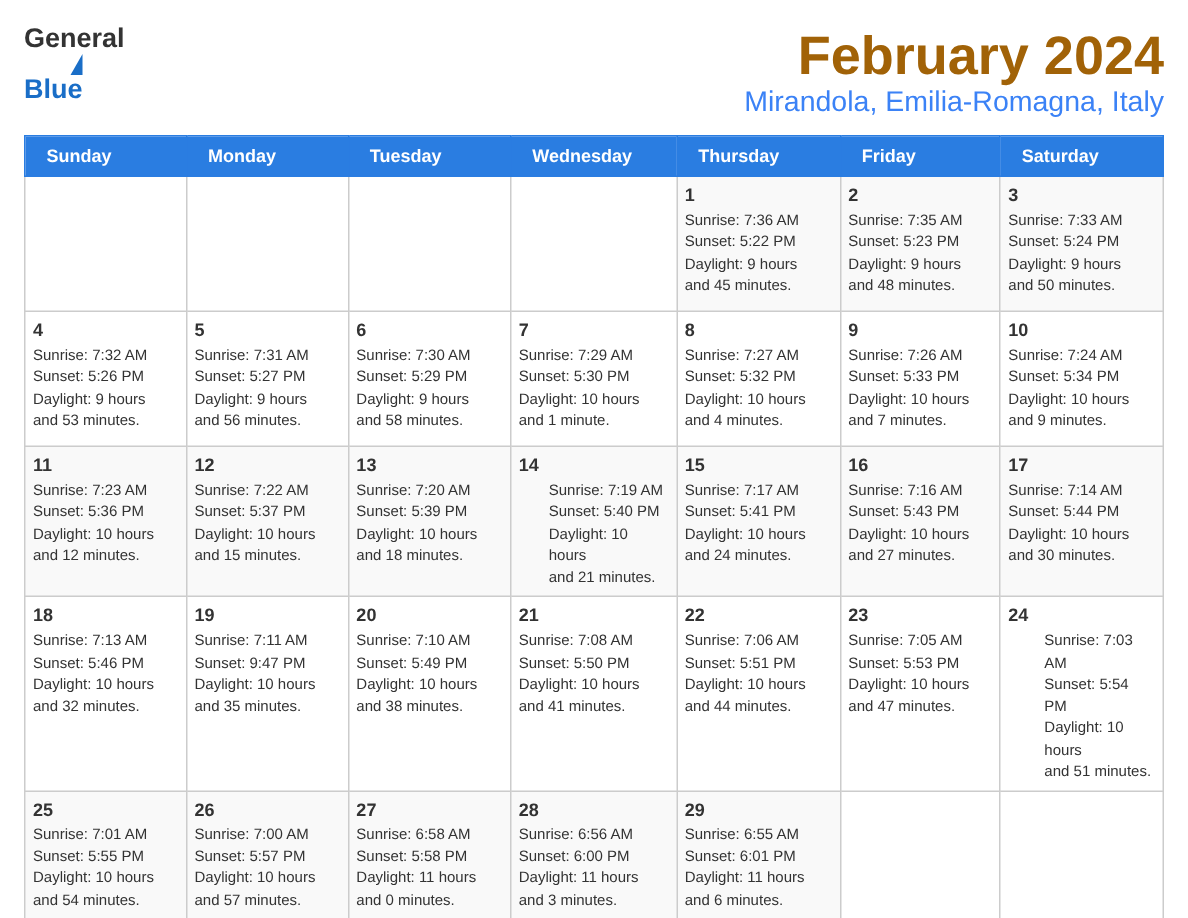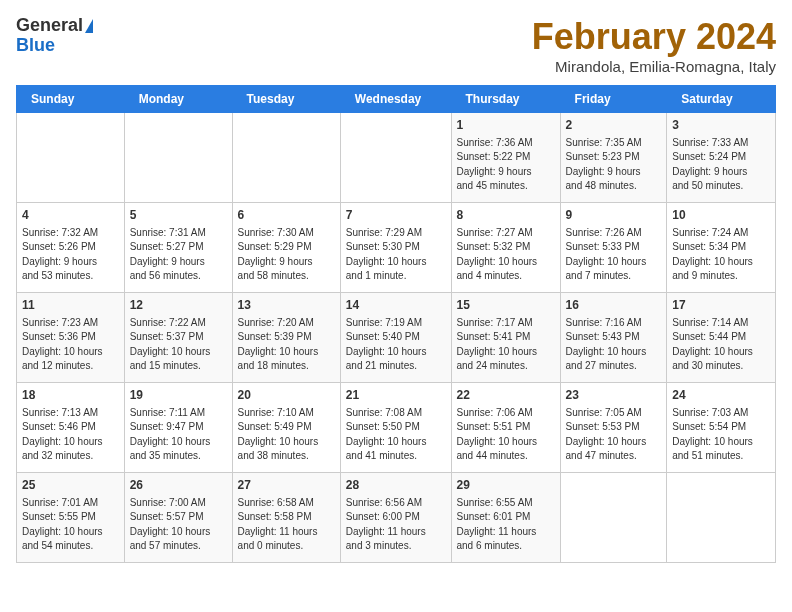--- a/index.html
+++ b/index.html
@@ -38,22 +38,22 @@
     }
     .title-section {
       text-align: right;
     }
     .calendar-title {
       font-size: 36px;
       font-weight: bold;
       color: #a16207;
     }
     .calendar-subtitle {
-      font-size: 15px;
-      color: #404040;
+      font-size: 19px;
+      color: #3b82f6;
     }
     table {
       width: 100%;
       border-collapse: collapse;
       font-size: 11px;
     }
     thead tr th {
       background-color: #2a7de1;
       color: #fff;
       padding: 6px 14px;
@@ -90,21 +90,21 @@
       line-height: 1.45;
     }
     .empty { background-color: #fff !important; }
   </style>
 </head>
 <body>
 
 <div class="header">
   <div class="logo">
     <div>
-      <div style="display:flex;align-items:center;">
+      <div style="display:flex;align-items:center;flex-direction:column;">
         <span class="logo-text logo-general">General</span>
         <span class="logo-triangle"></span>
       </div>
       <div>
         <span class="logo-text logo-blue">Blue</span>
       </div>
     </div>
   </div>
   <div class="title-section">
     <div class="calendar-title">February 2024</div>
@@ -220,21 +220,21 @@
         </td>
         <td>
           <span class="day-number">13</span>
           <div class="day-detail" style="white-space: pre-line;">Sunrise: 7:20 AM
 Sunset: 5:39 PM
 Daylight: 10 hours
 and 18 minutes.</div>
         </td>
         <td>
           <span class="day-number">14</span>
-          <div class="day-detail" style="white-space: pre-line;">Sunrise: 7:19 AM
+          <div class="day-detail" style="white-space: pre-line; margin-left: 20px;">Sunrise: 7:19 AM
 Sunset: 5:40 PM
 Daylight: 10 hours
 and 21 minutes.</div>
         </td>
         <td>
           <span class="day-number">15</span>
           <div class="day-detail" style="white-space: pre-line;">Sunrise: 7:17 AM
 Sunset: 5:41 PM
 Daylight: 10 hours
 and 24 minutes.</div>
@@ -292,21 +292,21 @@
         </td>
         <td>
           <span class="day-number">23</span>
           <div class="day-detail" style="white-space: pre-line;">Sunrise: 7:05 AM
 Sunset: 5:53 PM
 Daylight: 10 hours
 and 47 minutes.</div>
         </td>
         <td>
           <span class="day-number">24</span>
-          <div class="day-detail" style="white-space: pre-line;">Sunrise: 7:03 AM
+          <div class="day-detail" style="white-space: pre-line; margin-left: 24px;">Sunrise: 7:03 AM
 Sunset: 5:54 PM
 Daylight: 10 hours
 and 51 minutes.</div>
         </td>
       </tr>
       <tr>
         <td>
           <span class="day-number">25</span>
           <div class="day-detail" style="white-space: pre-line;">Sunrise: 7:01 AM
 Sunset: 5:55 PM

